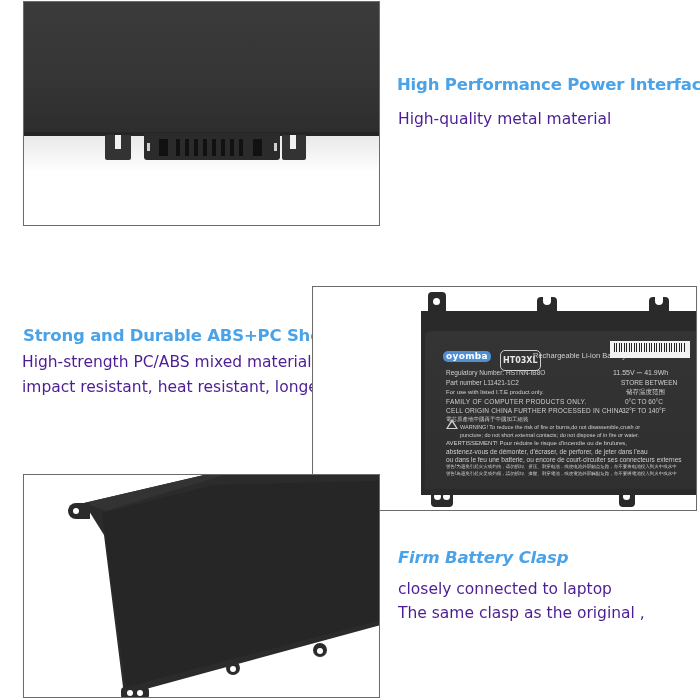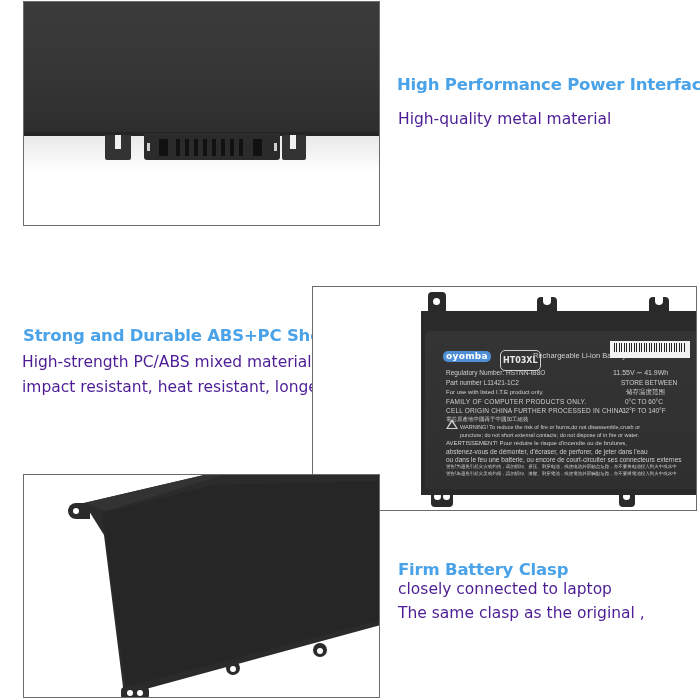--- a/index.html
+++ b/index.html
@@ -223,17 +223,17 @@
     <circle cx="106" cy="218" r="3" fill="#fff"></circle>
     <circle cx="116" cy="218" r="3" fill="#fff"></circle>
 
     <circle cx="209" cy="193" r="7" fill="#2b2b2b"></circle>
     <circle cx="209" cy="194" r="3" fill="#fff"></circle>
     <circle cx="296" cy="175" r="7" fill="#2b2b2b"></circle>
     <circle cx="296" cy="176" r="3" fill="#fff"></circle>
   </svg>
 </div>
 
-<div class="feature-heading" style="left:398px;top:560px;">Firm Battery Clasp</div>
+<div class="feature-heading" style="left:398px;top:548px;font-style:italic;">Firm Battery Clasp</div>
 <div class="feature-body" style="left:398px;top:577px;line-height:24px;">
   <div>closely connected to laptop</div>
   <div>The same clasp as the original ,</div>
 </div>
 
 </body></html>

